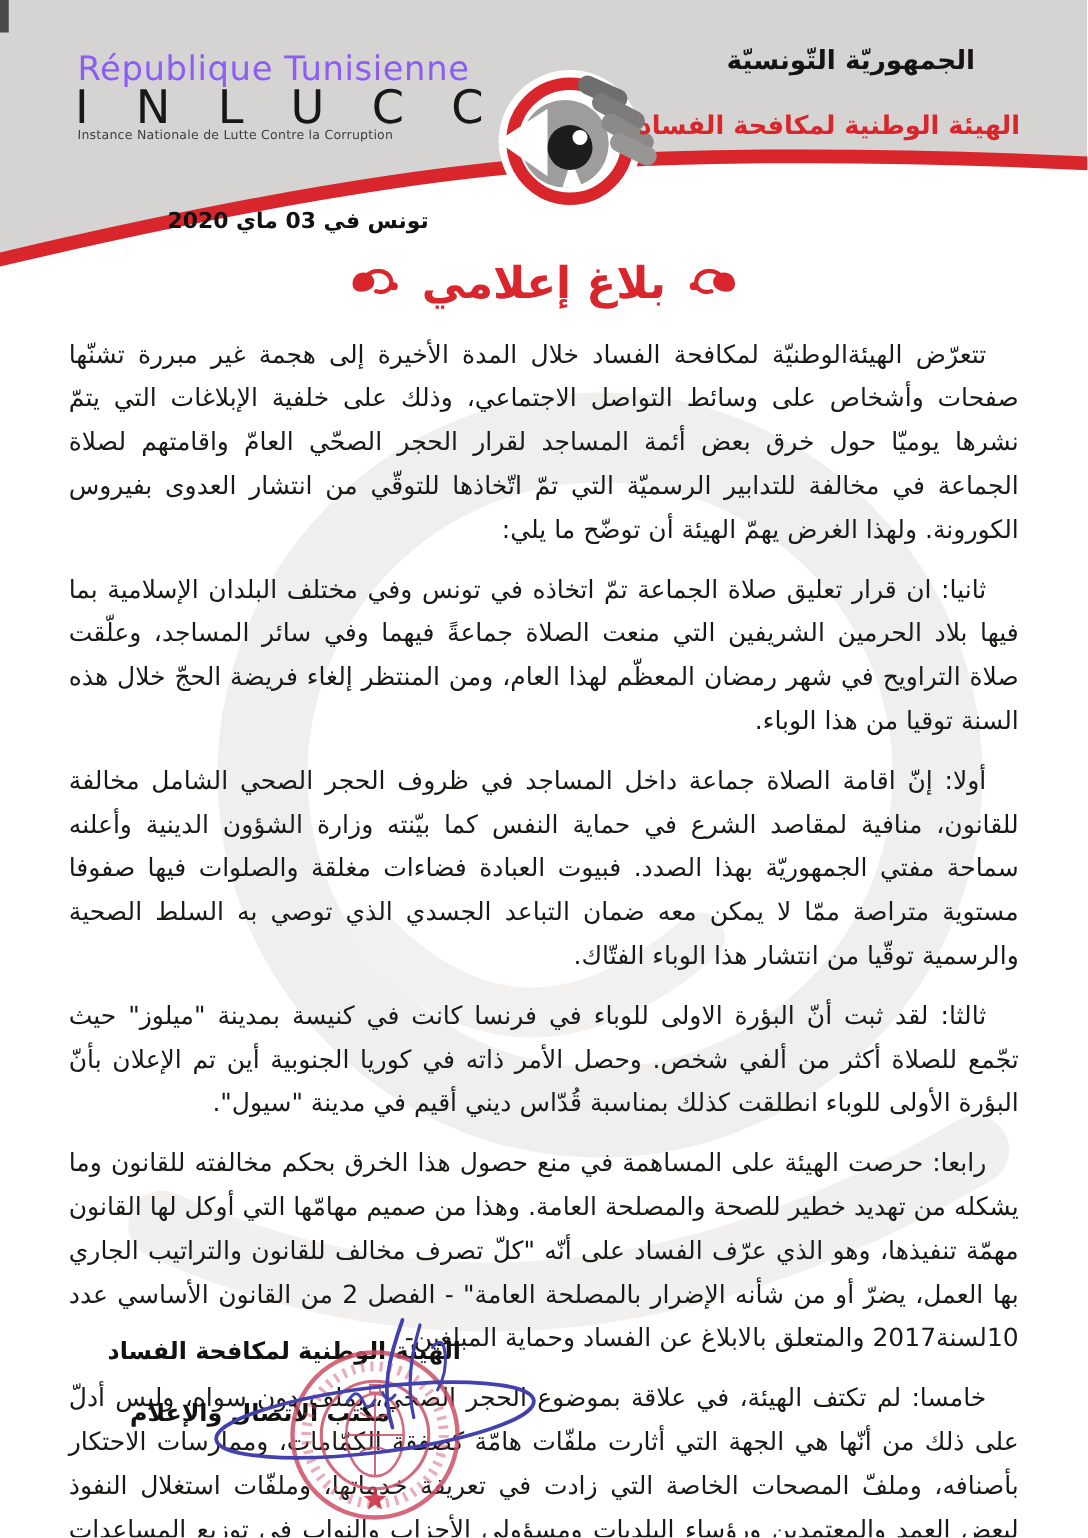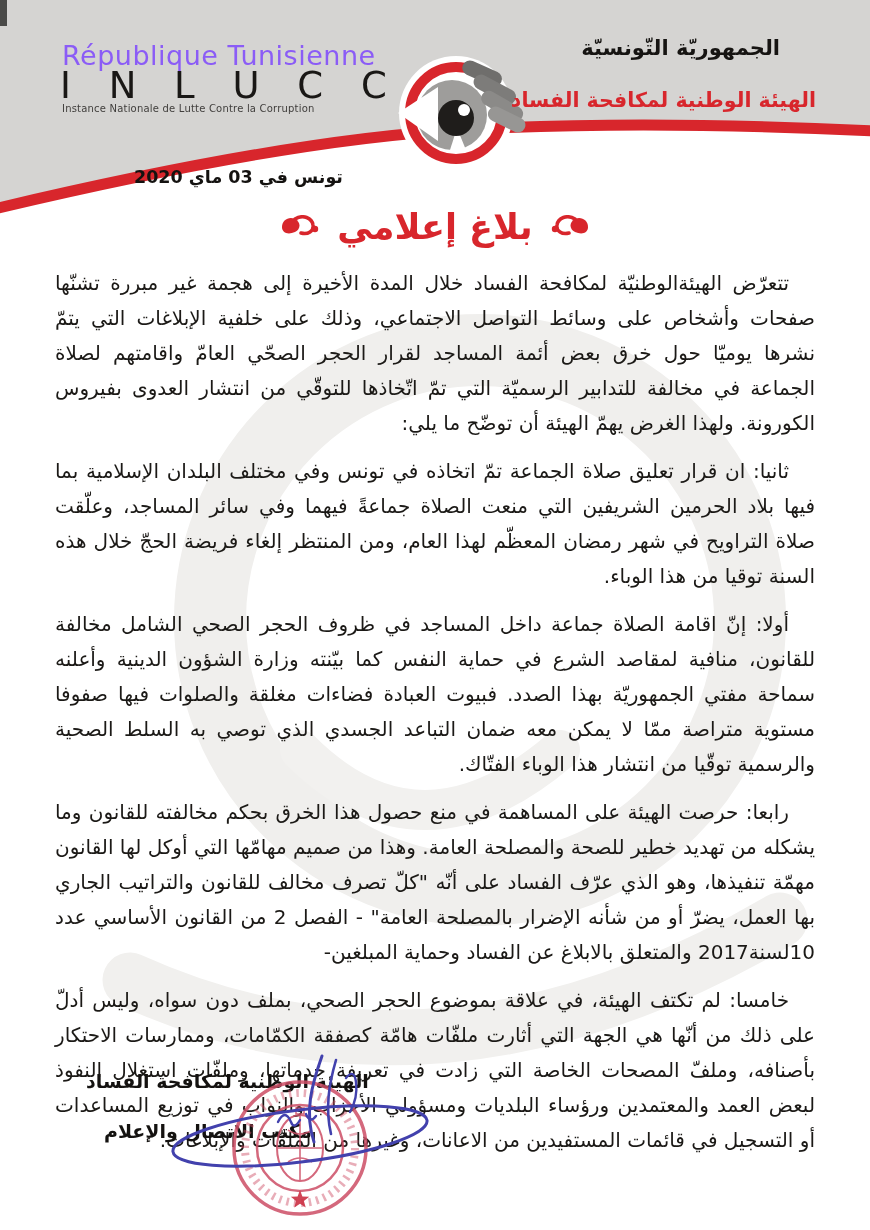--- a/index.html
+++ b/index.html
@@ -88,20 +88,21 @@
   <svg class="abs watermark" width="870" height="1000" viewBox="0 0 870 1000">
     <circle cx="480" cy="390" r="270" fill="none" stroke="#f0efed" stroke-width="72"></circle>
     <path d="M130,750 Q440,890 780,690" fill="none" stroke="#f1f0ee" stroke-width="55" stroke-linecap="round"></path>
     <path d="M300,520 Q420,640 560,520" fill="none" stroke="#f2f1ef" stroke-width="40" stroke-linecap="round"></path>
   </svg>
 
   <div class="abs body-text">
     <p>تتعرّض الهيئةالوطنيّة لمكافحة الفساد خلال المدة الأخيرة إلى هجمة غير مبررة تشنّها صفحات وأشخاص على وسائط التواصل الاجتماعي، وذلك على خلفية الإبلاغات التي يتمّ نشرها يوميّا حول خرق بعض أئمة المساجد لقرار الحجر الصحّي العامّ واقامتهم لصلاة الجماعة في مخالفة للتدابير الرسميّة التي تمّ اتّخاذها للتوقّي من انتشار العدوى بفيروس الكورونة. ولهذا الغرض يهمّ الهيئة أن توضّح ما يلي:</p>
     <p>ثانيا: ان قرار تعليق صلاة الجماعة تمّ اتخاذه في تونس وفي مختلف البلدان الإسلامية بما فيها بلاد الحرمين الشريفين التي منعت الصلاة جماعةً فيهما وفي سائر المساجد، وعلّقت صلاة التراويح في شهر رمضان المعظّم لهذا العام، ومن المنتظر إلغاء فريضة الحجّ خلال هذه السنة توقيا من هذا الوباء.</p>
     <p>أولا: إنّ اقامة الصلاة جماعة داخل المساجد في ظروف الحجر الصحي الشامل مخالفة للقانون، منافية لمقاصد الشرع في حماية النفس كما بيّنته وزارة الشؤون الدينية وأعلنه سماحة مفتي الجمهوريّة بهذا الصدد. فبيوت العبادة فضاءات مغلقة والصلوات فيها صفوفا مستوية متراصة ممّا لا يمكن معه ضمان التباعد الجسدي الذي توصي به السلط الصحية والرسمية توقّيا من انتشار هذا الوباء الفتّاك.</p>
+    <p>ثالثا: لقد ثبت أنّ البؤرة الاولى للوباء في فرنسا كانت في كنيسة بمدينة "ميلوز" حيث تجّمع للصلاة أكثر من ألفي شخص. وحصل الأمر ذاته في كوريا الجنوبية أين تم الإعلان بأنّ البؤرة الأولى للوباء انطلقت كذلك بمناسبة قُدّاس ديني أقيم في مدينة "سيول".</p>
     <p>رابعا: حرصت الهيئة على المساهمة في منع حصول هذا الخرق بحكم مخالفته للقانون وما يشكله من تهديد خطير للصحة والمصلحة العامة. وهذا من صميم مهامّها التي أوكل لها القانون مهمّة تنفيذها، وهو الذي عرّف الفساد على أنّه "كلّ تصرف مخالف للقانون والتراتيب الجاري بها العمل، يضرّ أو من شأنه الإضرار بالمصلحة العامة" - الفصل 2 من القانون الأساسي عدد 10لسنة2017 والمتعلق بالابلاغ عن الفساد وحماية المبلغين-</p>
     <p>خامسا: لم تكتف الهيئة، في علاقة بموضوع الحجر الصحي، بملف دون سواه، وليس أدلّ على ذلك من أنّها هي الجهة التي أثارت ملفّات هامّة كصفقة الكمّامات، وممارسات الاحتكار بأصنافه، وملفّ المصحات الخاصة التي زادت في تعريفة خدماتها، وملفّات استغلال النفوذ لبعض العمد والمعتمدين ورؤساء البلديات ومسؤولي الأحزاب والنواب في توزيع المساعدات أو التسجيل في قائمات المستفيدين من الاعانات، وغيرها من الملفّات والإبلاغات.</p>
   </div>
 
   <div class="abs ft-org" dir="rtl">الهيئة الوطنية لمكافحة الفساد</div>
   <div class="abs ft-office" dir="rtl">مكتب الاتصال والإعلام</div>
 
   <svg class="abs stamp-svg" width="320" height="180" viewBox="0 0 320 180">
 
     <g stroke="#cd4e66" fill="none" opacity="0.85">

